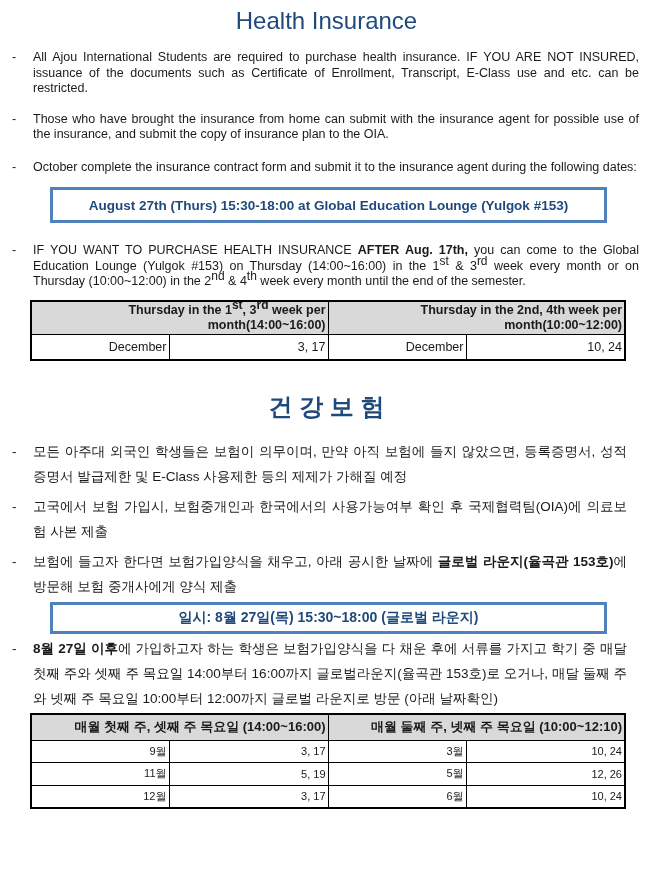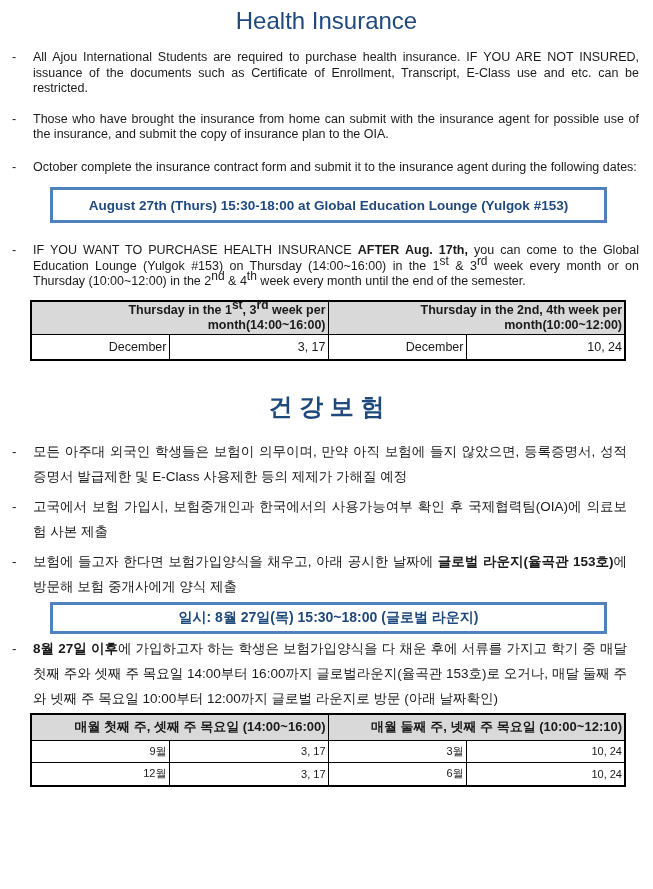--- a/index.html
+++ b/index.html
@@ -148,19 +148,25 @@
     </tr>
   </thead>
   <tbody>
     <tr>
       <td>9월</td>
       <td>3, 17</td>
       <td>3월</td>
       <td>10, 24</td>
     </tr>
     <tr>
+      <td>11월</td>
+      <td>5, 19</td>
+      <td>5월</td>
+      <td>12, 26</td>
+    </tr>
+    <tr>
       <td>12월</td>
       <td>3, 17</td>
       <td>6월</td>
       <td>10, 24</td>
     </tr>
   </tbody>
 </table>
 
 </body></html>

